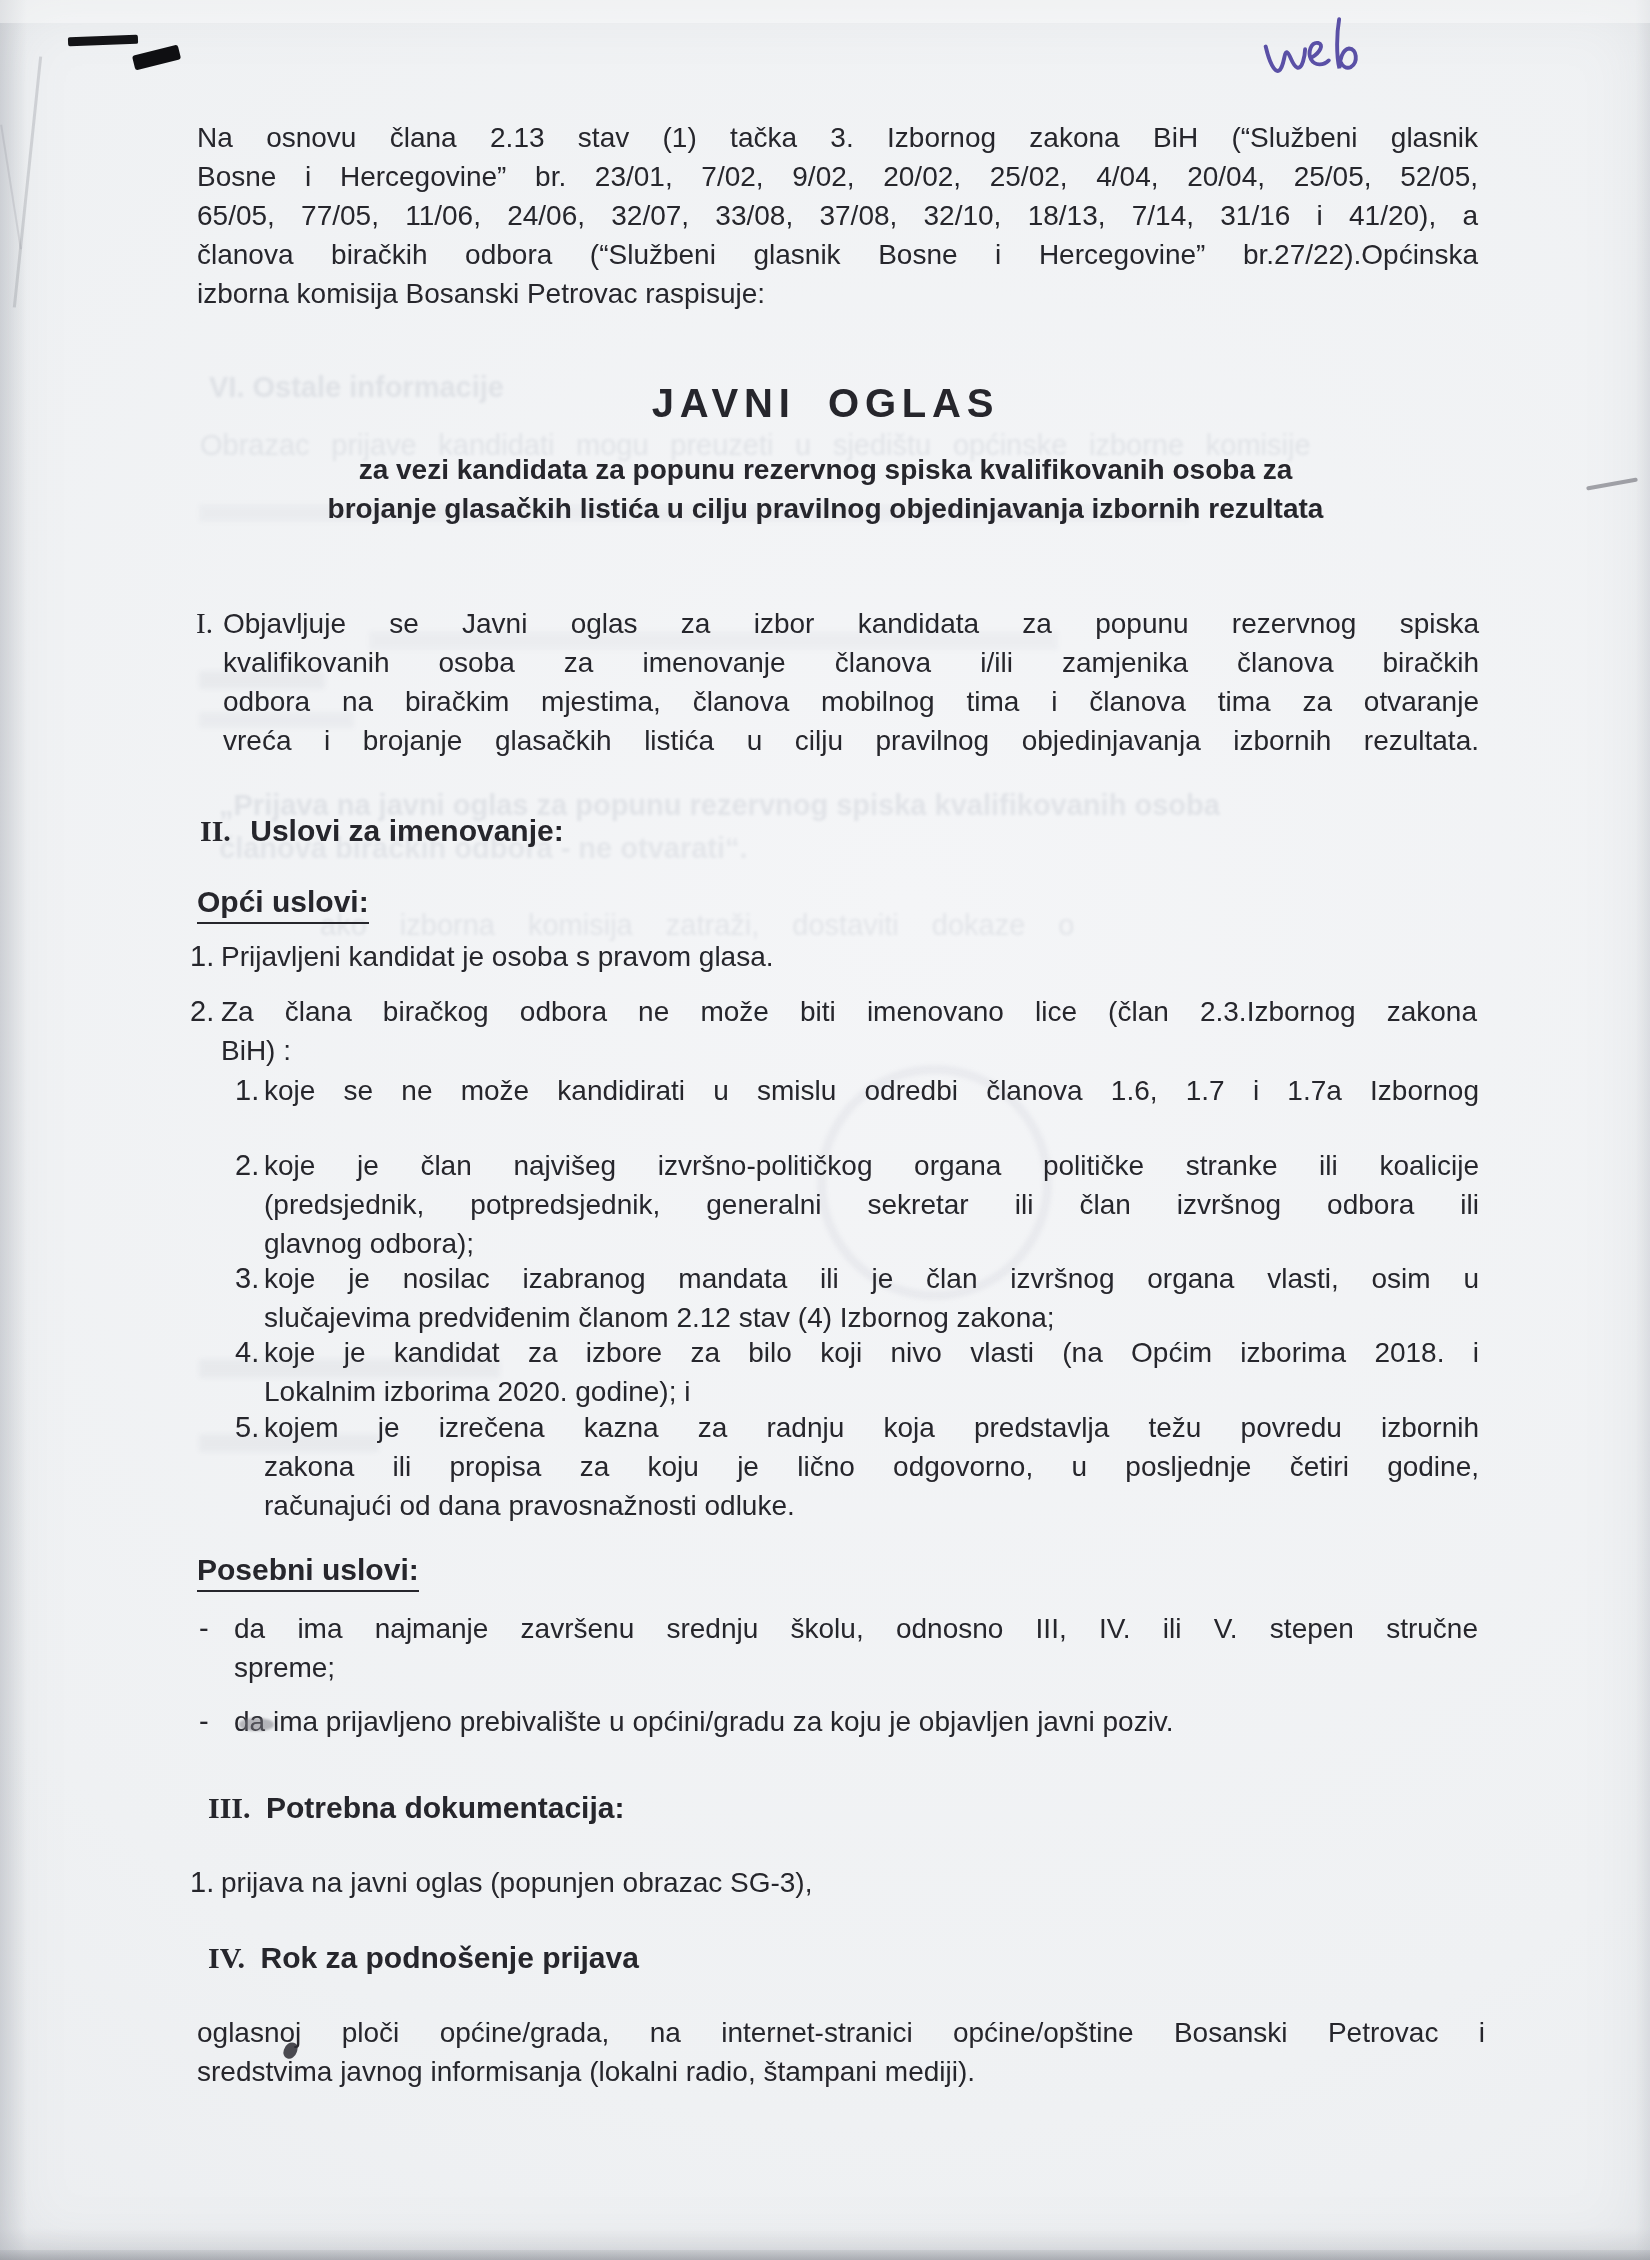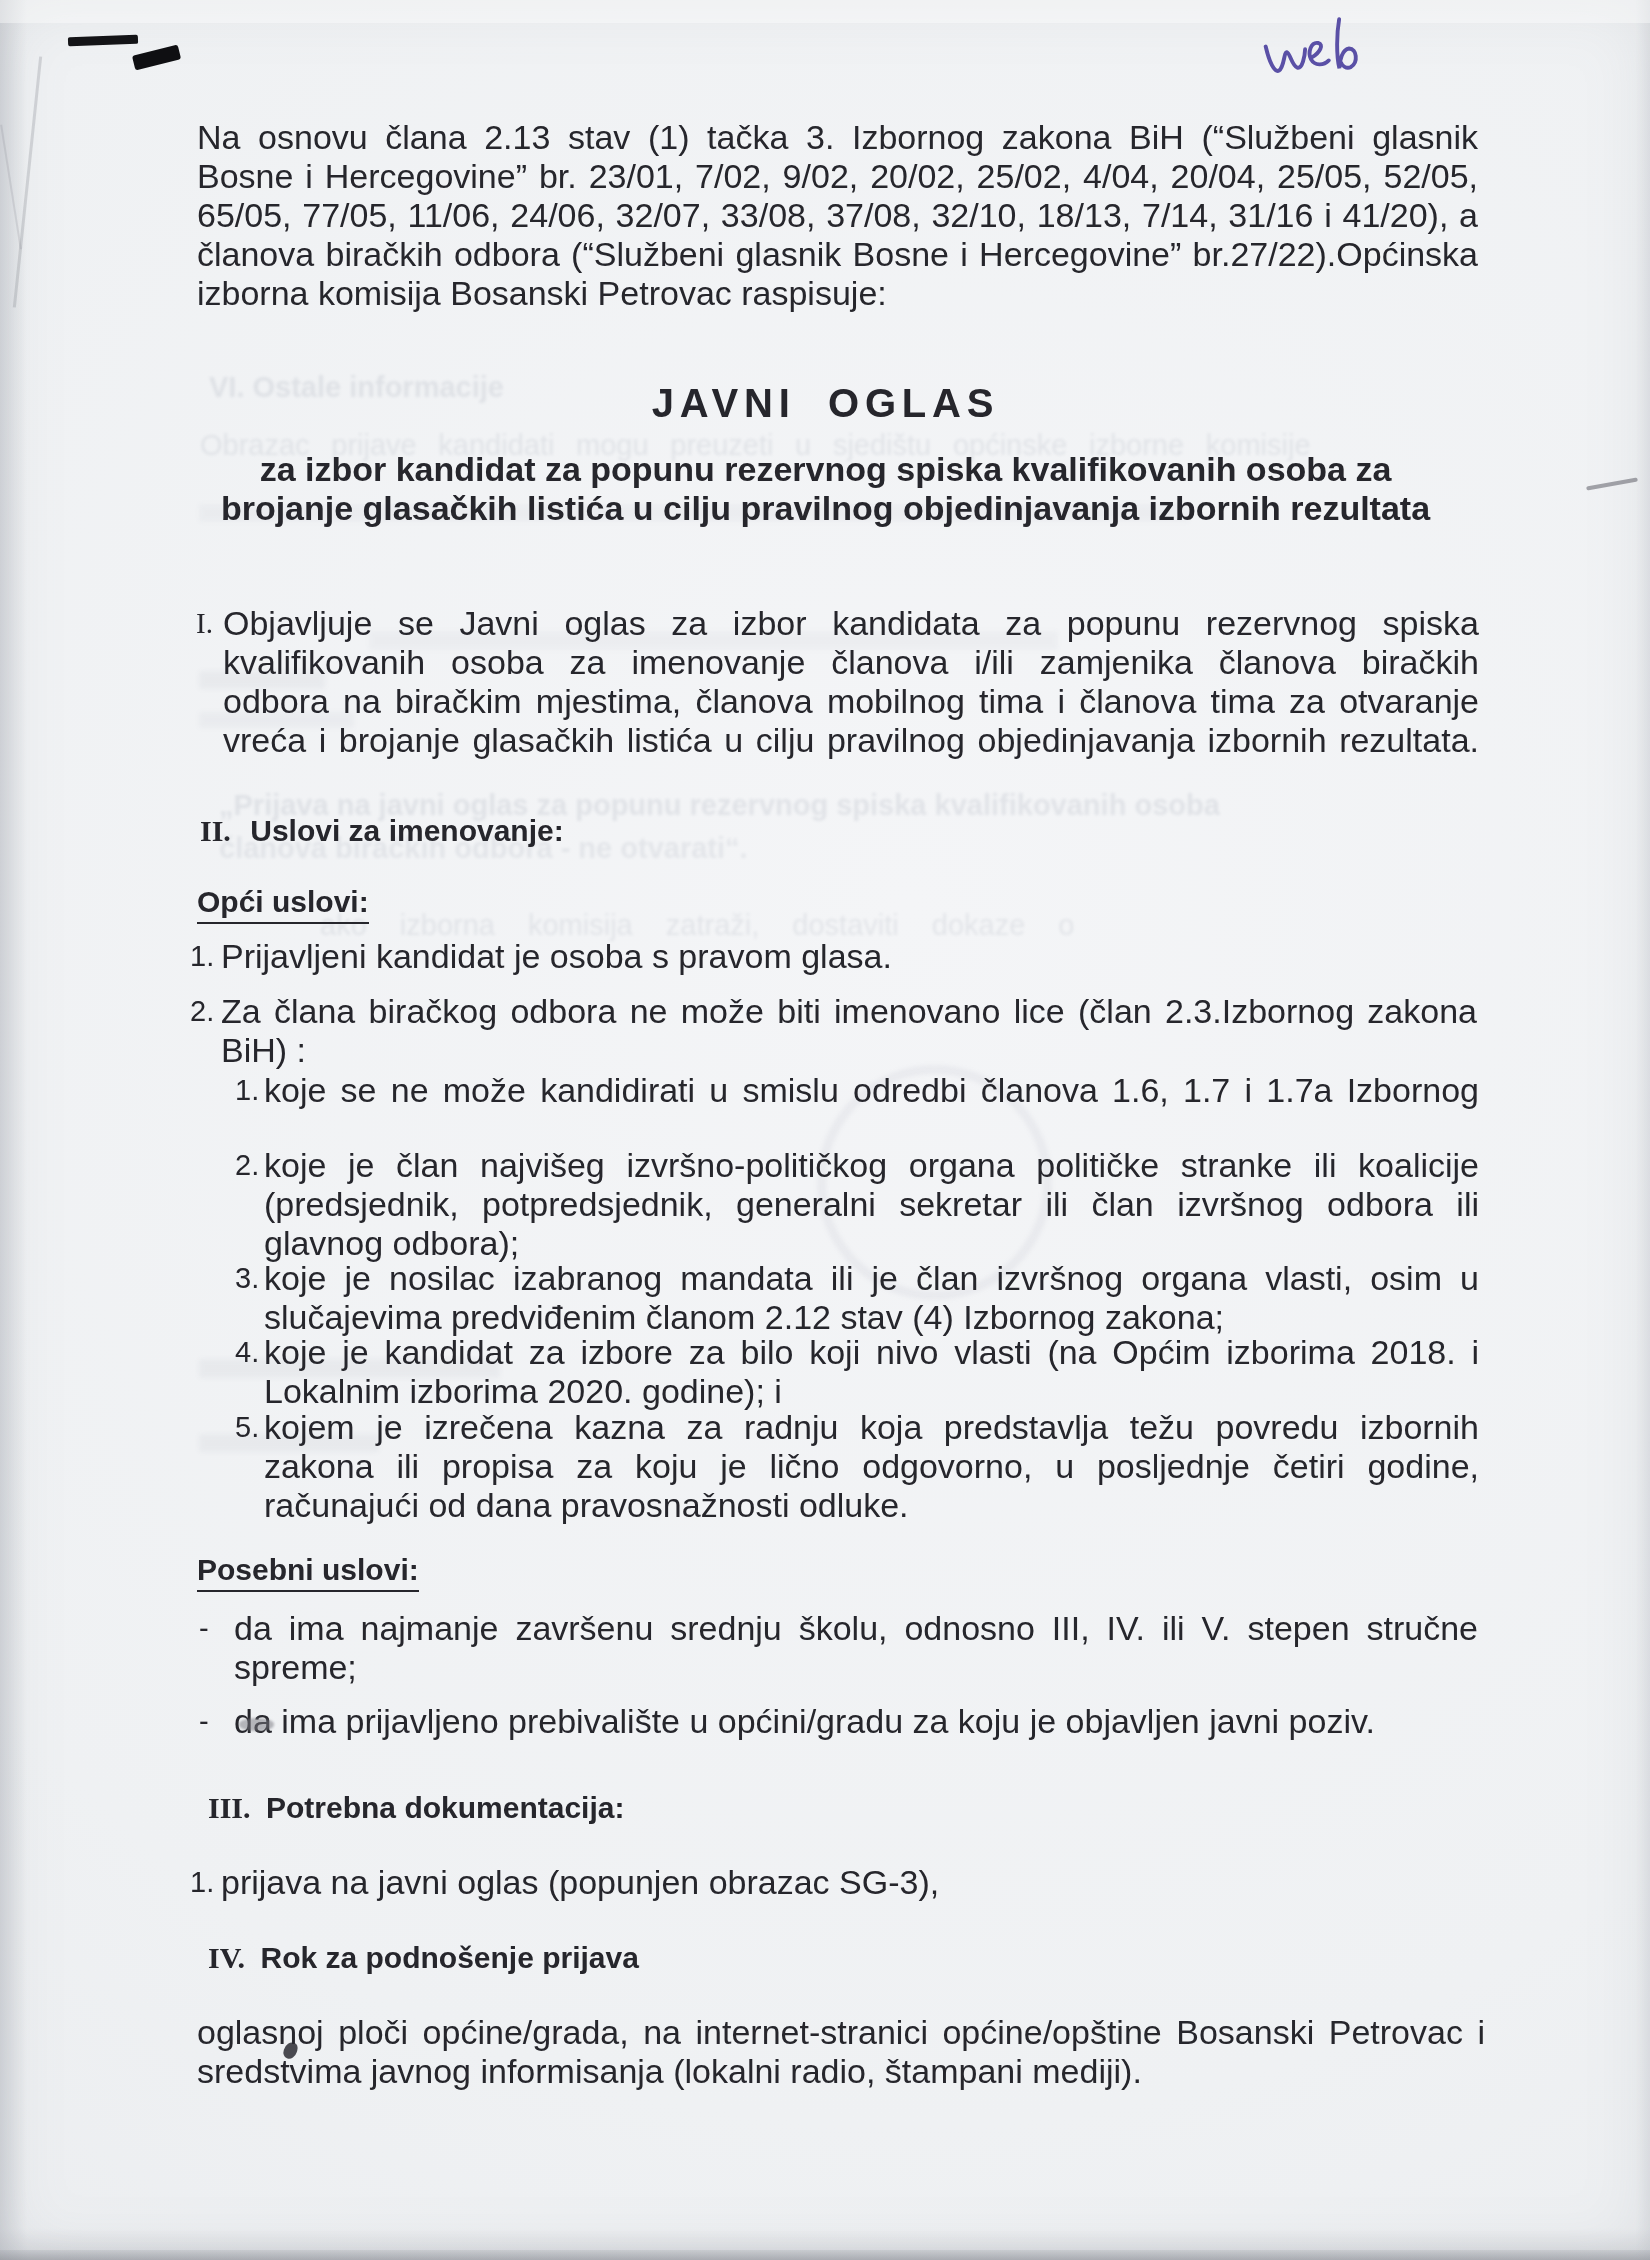--- a/index.html
+++ b/index.html
@@ -8,21 +8,21 @@
     font-family:"Liberation Sans",sans-serif;color:#26262c;
     background-image:
       linear-gradient(90deg, rgba(185,188,195,.5) 0px, rgba(185,188,195,0) 27px),
       linear-gradient(270deg, rgba(195,198,205,.32) 0px, rgba(195,198,205,0) 15.5px),
       linear-gradient(0deg, rgba(180,183,190,.45) 0px, rgba(180,183,190,0) 33px),
       radial-gradient(120% 90% at 55% 40%, #f4f5f7 0%, #eff1f3 60%, #e9ebee 100%);
     box-shadow:inset 0 0 68px rgba(120,125,135,.15);
   }
   
   .block{position:absolute;z-index:3;}
-  .ln{height:39px;line-height:39px;font-size:34px;}
+  .ln{height:39px;line-height:39px;font-size:28px;}
   .j{text-align:justify;text-align-last:justify;}
   .c{text-align:center;}
   .mk{position:absolute;left:0;top:0;height:39px;line-height:39px;font-size:29px;}
   .lines{position:relative;}
   .hd{position:absolute;z-index:3;display:flex;font-size:30px;font-weight:700;height:41px;line-height:41px;}
   .hd .mk2{font-family:"Liberation Serif",serif;margin-right:15.5px;text-align:right;}
   .uhd{position:absolute;z-index:3;font-size:30px;font-weight:700;}
   .uhd span{display:inline-block;border-bottom:2.9px solid #26262c;padding-bottom:2.9px;}
   
   #intro{left:197px;top:118px;width:1281px;}
@@ -120,21 +120,21 @@
     <div class="ln j">Na osnovu člana 2.13 stav (1) tačka 3. Izbornog zakona BiH (“Službeni glasnik</div>
     <div class="ln j">Bosne i Hercegovine” br. 23/01, 7/02, 9/02, 20/02, 25/02, 4/04, 20/04, 25/05, 52/05,</div>
     <div class="ln j">65/05, 77/05, 11/06, 24/06, 32/07, 33/08, 37/08, 32/10, 18/13, 7/14, 31/16 i 41/20), a</div>
     <div class="ln j">članova biračkih odbora (“Službeni glasnik Bosne i Hercegovine” br.27/22).Općinska</div>
     <div class="ln">izborna komisija Bosanski Petrovac raspisuje:</div>
   </div>
 
   <div class="block" id="title">JAVNI OGLAS</div>
 
   <div class="block" id="subtitle">
-    <div class="ln c">za izbor kandidat za popunu rezervnog spiska kvalifikovanih osoba za</div>
+    <div class="ln c">za vezi kandidata za popunu rezervnog spiska kvalifikovanih osoba za</div>
     <div class="ln c">brojanje glasačkih listića u cilju pravilnog objedinjavanja izbornih rezultata</div>
   </div>
 
   <div class="block" id="sec1">
     <span class="mk">I.</span>
     <div class="lines">
       <div class="ln j">Objavljuje se Javni oglas za izbor kandidata za popunu rezervnog spiska</div>
       <div class="ln j">kvalifikovanih osoba za imenovanje članova i/ili zamjenika članova biračkih</div>
       <div class="ln j">odbora na biračkim mjestima, članova mobilnog tima i članova tima za otvaranje</div>
       <div class="ln j">vreća i brojanje glasačkih listića u cilju pravilnog objedinjavanja izbornih rezultata.</div>

